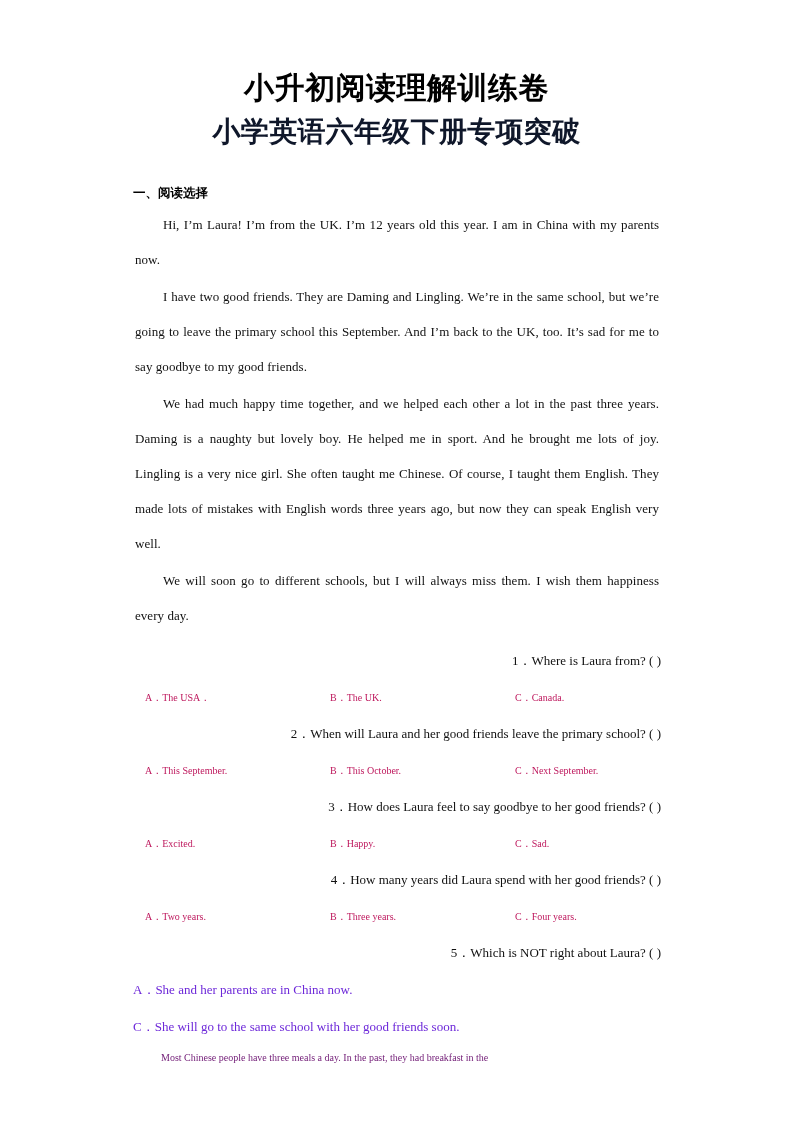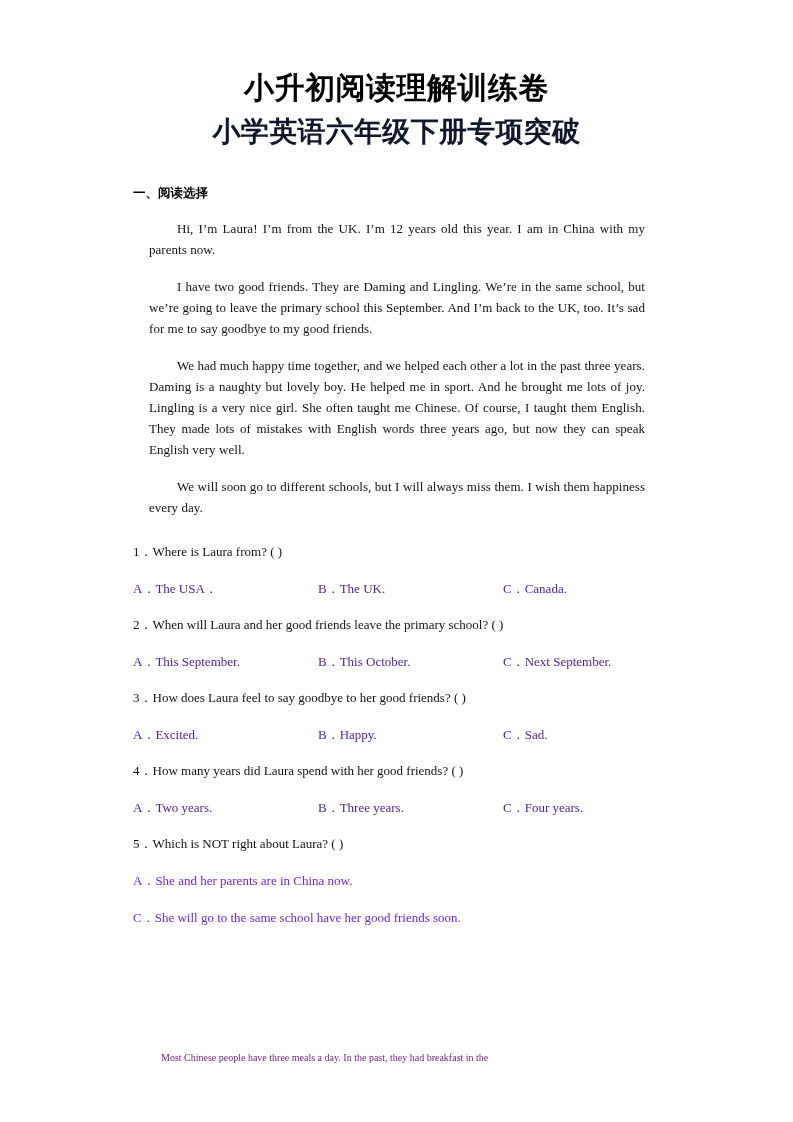--- a/index.html
+++ b/index.html
@@ -63,49 +63,51 @@
   .section-heading {
     font-family: "DejaVu Sans", "Liberation Sans", sans-serif;
     font-weight: 700;
     font-size: 12.5px;
     line-height: 18px;
     color: #000000;
     margin-bottom: 5px;
   }
 
   p.para {
-    margin: 16px;
+    margin: 2px;
     font-size: 13px;
-    line-height: 21px;
+    line-height: 35px;
     text-align: justify;
     text-indent: 28px;
     color: #111111;
     letter-spacing: 0.05px;
   }
 
   
   .questions {
     margin-top: 10px;
   }
   .q-block {
     margin-bottom: 0;
   }
   .q-stem {
     font-size: 13px;
     line-height: 36px;
     white-space: nowrap;
     color: #111111;
+    text-align: right;
   }
   .opts-row {
     display: block;
     position: relative;
     height: 37px;
     line-height: 37px;
-    font-size: 13px;
-    color: #4c1d95;
+    font-size: 10px;
+    color: #be185d;
+    margin-left: 12px;
   }
   .opt {
     position: absolute;
     top: 0;
     white-space: nowrap;
   }
   .opt-a { left: 0px; }
   .opt-b { left: 185px; }
   .opt-c { left: 370px; }
 
@@ -185,21 +187,21 @@
           <span class="opt opt-a">A．Two years.</span>
           <span class="opt opt-b">B．Three years.</span>
           <span class="opt opt-c">C．Four years.</span>
         </div>
       </div>
 
       <div class="q-block">
         <div class="q-stem">5．Which is NOT right about Laura? (      )</div>
         <div class="opts-stack">
           <span class="opt-line">A．She and her parents are in China now.</span>
-          <span class="opt-line">C．She will go to the same school have her good friends soon.</span>
+          <span class="opt-line">C．She will go to the same school with her good friends soon.</span>
         </div>
       </div>
 
     </div>
   </div>
 
   <p class="tail-para">Most Chinese people have three meals a day. In the past, they had breakfast in the</p>
 
 </div>
 

